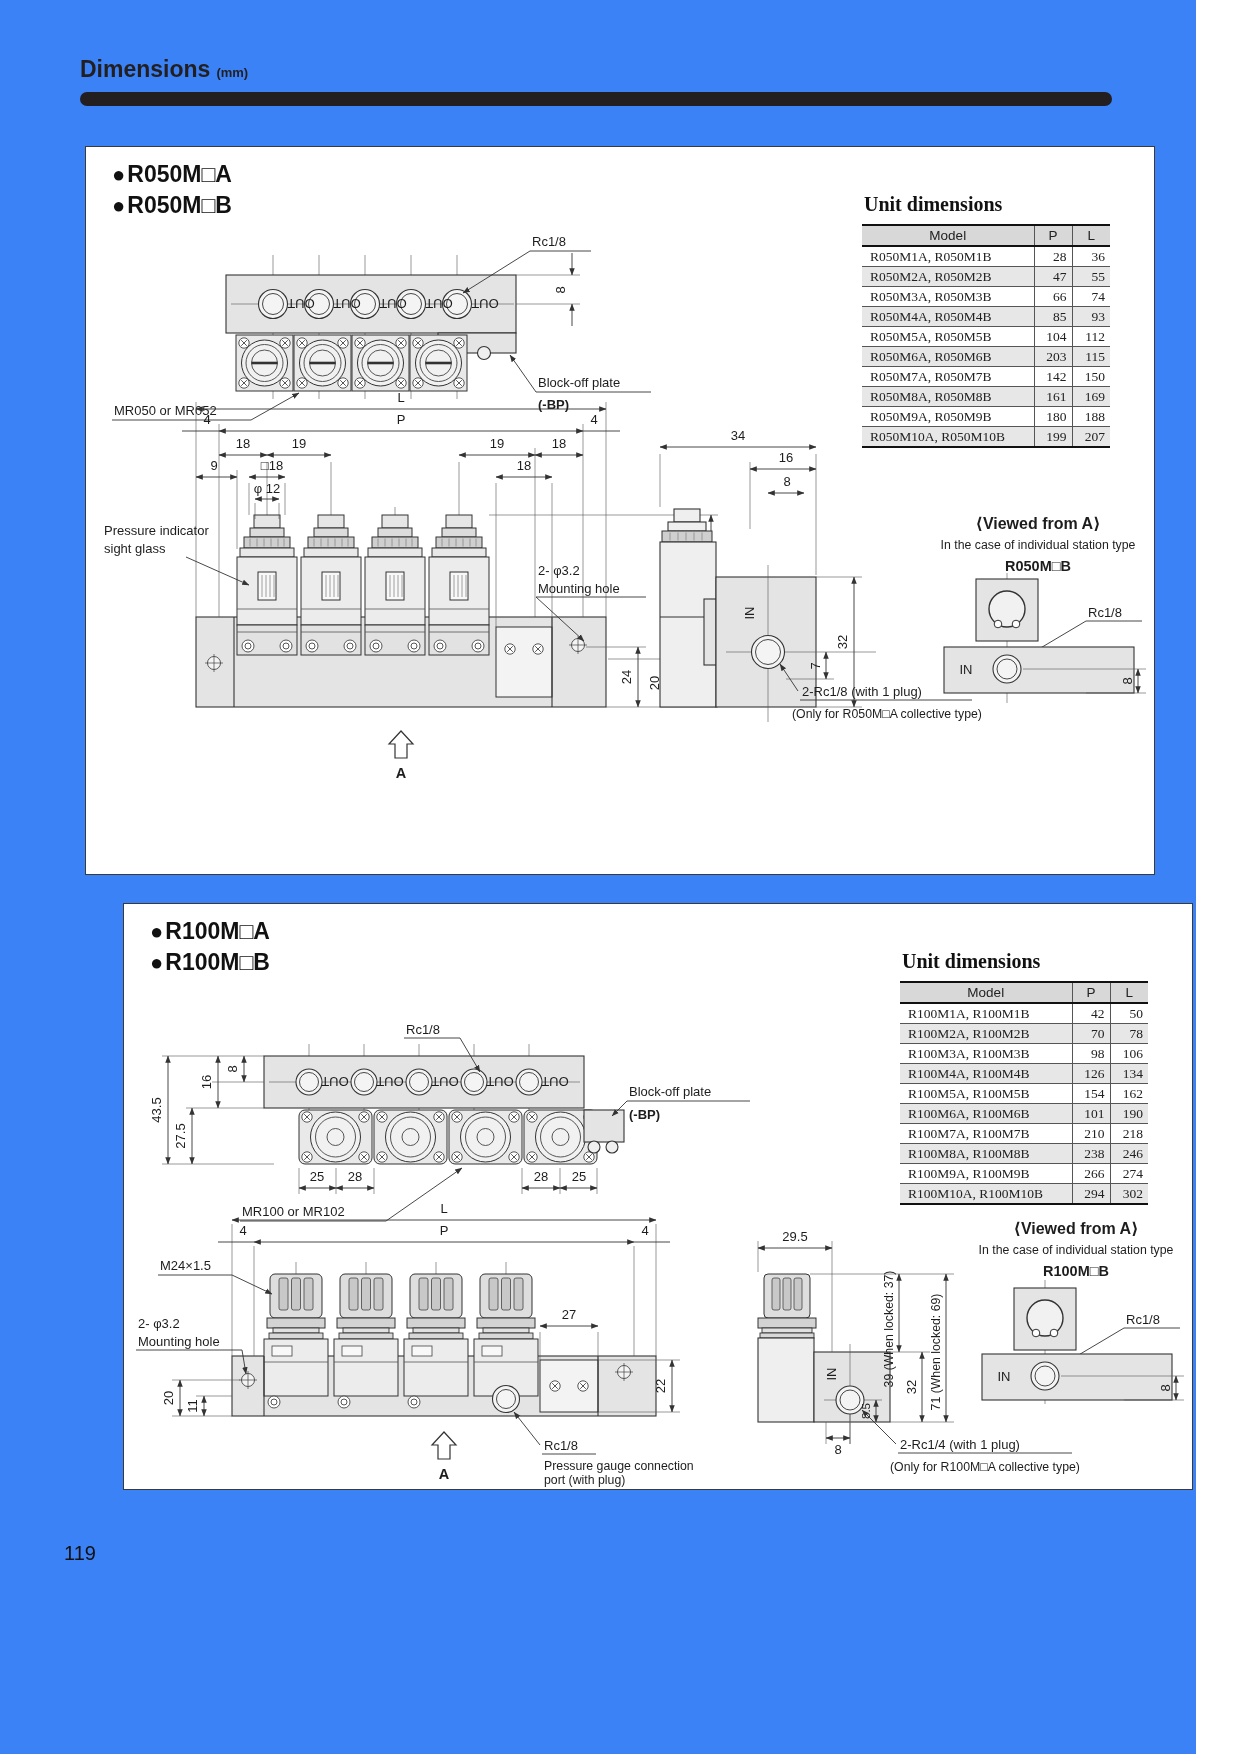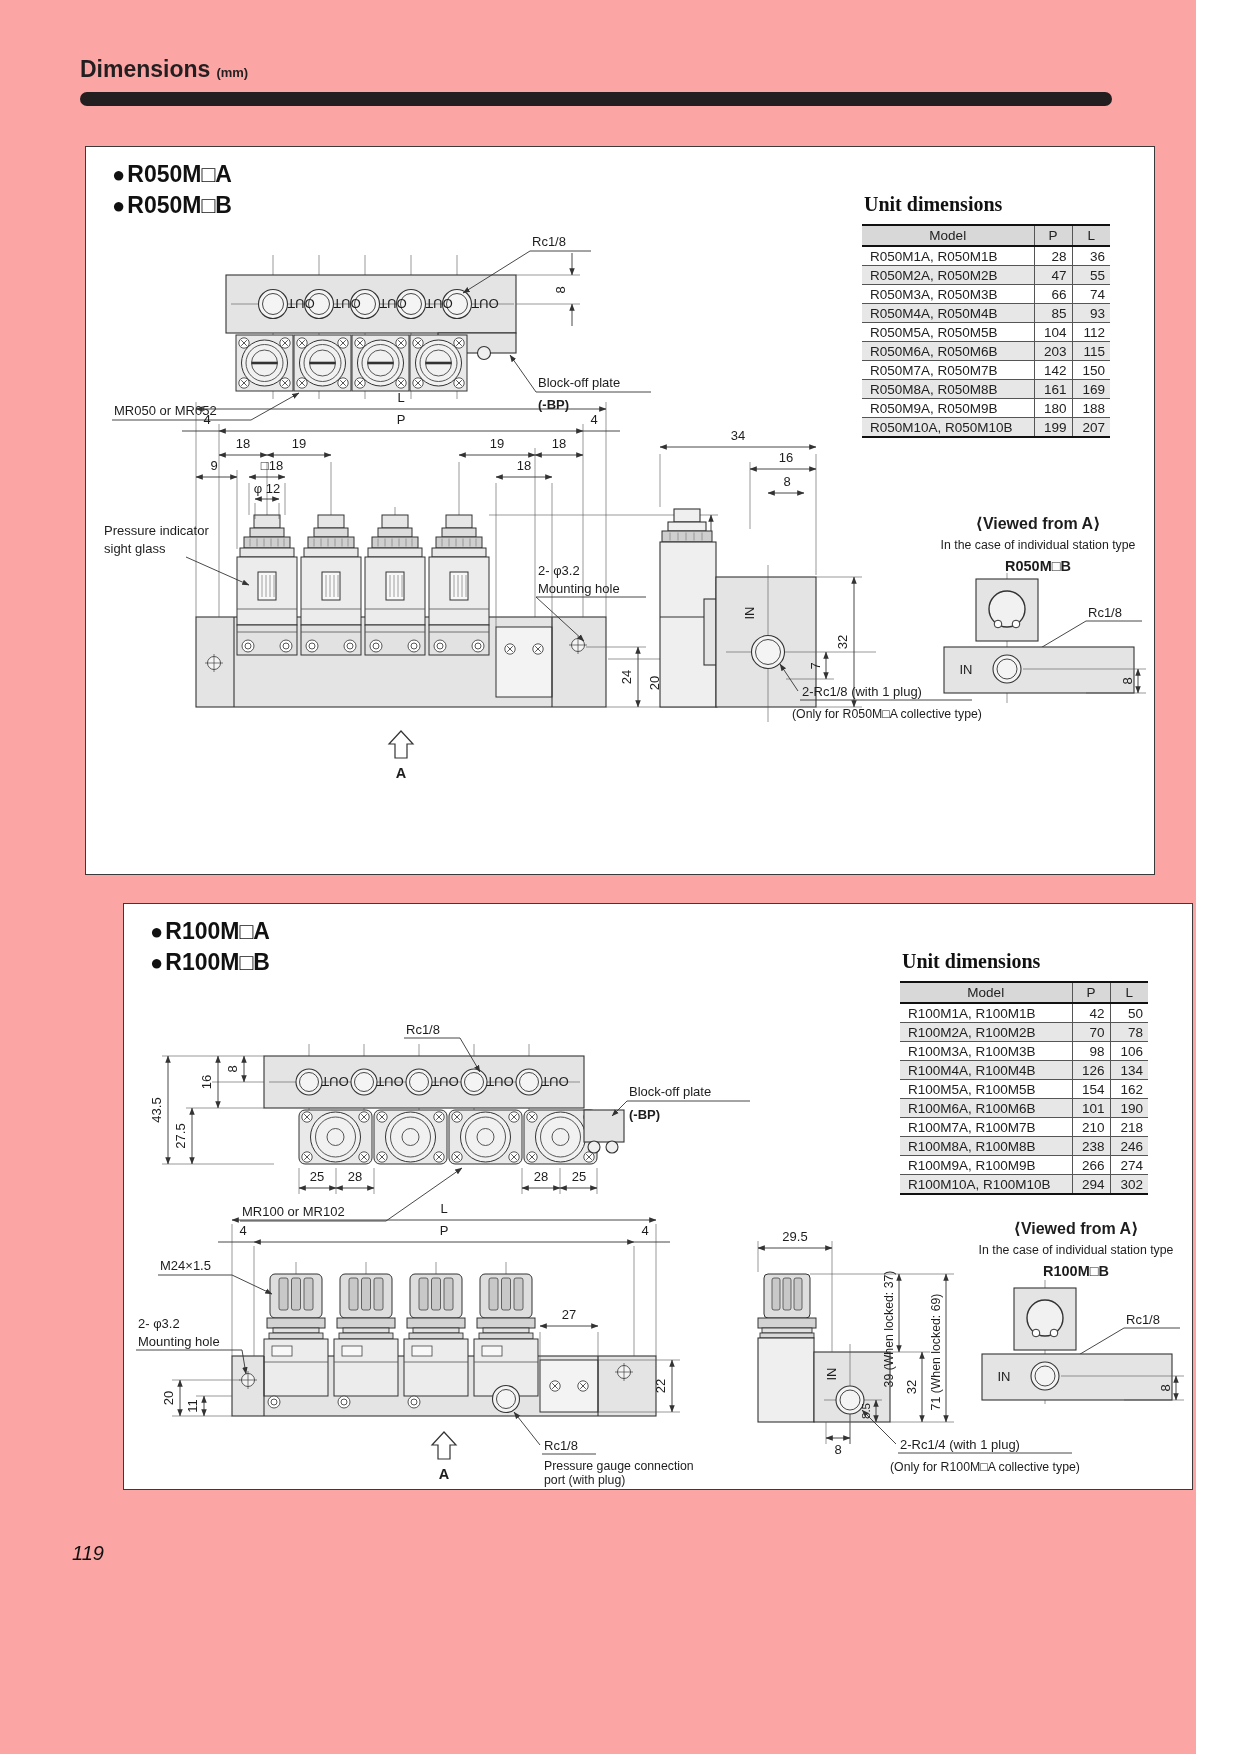--- a/index.html
+++ b/index.html
@@ -1,38 +1,38 @@
 <!DOCTYPE html>
 <html><head>
 <meta charset="utf-8">
 <style>
   html,body{margin:0;padding:0;background:#fff;}
-  .page{position:relative;width:1196px;height:1754px;background:#fca5a5;
+  .page{position:relative;width:1196px;height:1754px;background:#3b82f6;
         font-family:"Liberation Sans","DejaVu Sans",sans-serif;color:#222;overflow:hidden;}
   .hd-title{position:absolute;left:80px;top:56px;font-size:23px;font-weight:bold;color:#231f20;}
   .hd-unit{font-size:13px;font-weight:bold;margin-left:6px;}
   .hd-bar{position:absolute;left:80px;top:92px;width:1032px;height:14px;background:#231f20;border-radius:8px;}
   .panel{position:absolute;left:85px;width:1068px;border:1.6px solid #3a3a3a;background:#fff;}
   .p1{top:146px;height:727px;}
   .p2{top:903px;height:585px;margin-left:38px;}
   .models{position:absolute;left:26px;top:12px;}
   .model-line{font-size:23px;font-weight:bold;color:#111;line-height:31px;white-space:nowrap;}
   .model-line .bl{font-size:22px;margin-right:2px;}
   .udims{position:absolute;left:776px;top:46px;width:260px;}
   .udims h3{margin:0 0 8px 2px;font-size:20px;color:#111;font-family:Liberation Serif, serif;}
   table.dims{border-collapse:collapse;border-top:2px solid #111;border-bottom:2.4px solid #111;
              font-size:13.5px;width:248px;table-layout:fixed;}
   table.dims th{background:#d8d8d8;font-weight:normal;border-bottom:2.2px solid #111;padding:2px 4px;}
-  table.dims td{border-top:1px solid #555;padding:1.5px 0;}
+  table.dims td{border-top:1px solid #555;padding:1.5px 0;font-family:Liberation Serif, serif;}
   table.dims td+td,table.dims th+th{border-left:1px solid #555;}
   table.dims tr:nth-child(even){background:#e7e7e7;}
   table.dims td.mod{padding-left:8px;}
   table.dims td.num{text-align:right;padding-right:5px;}
   col.cm{width:172px;} col.cp{width:38px;} col.cl{width:38px;}
-  .pageno{position:absolute;left:72px;top:1542px;font-size:20px;color:#111;font-style:italic;}
+  .pageno{position:absolute;left:64px;top:1542px;font-size:20px;color:#111;}
   svg.draw{position:absolute;left:0;top:0;}
   svg text{font-family:"Liberation Sans","DejaVu Sans",sans-serif;font-size:13px;fill:#1d1d1d;}
   svg text.b{font-weight:bold;}
   svg text.s{font-size:12.3px;}
   svg text.t16{font-size:16px;font-weight:bold;}
   svg text.t14{font-size:14.5px;font-weight:bold;}
   .ln{stroke:#333;stroke-width:1.1;fill:none;}
   .fa{fill:#e4e4e4;stroke:#333;stroke-width:1.1;}
   .fb{fill:#efefef;stroke:#333;stroke-width:1.1;}
   .fc{fill:#f4f4f4;stroke:#333;stroke-width:1.1;}

